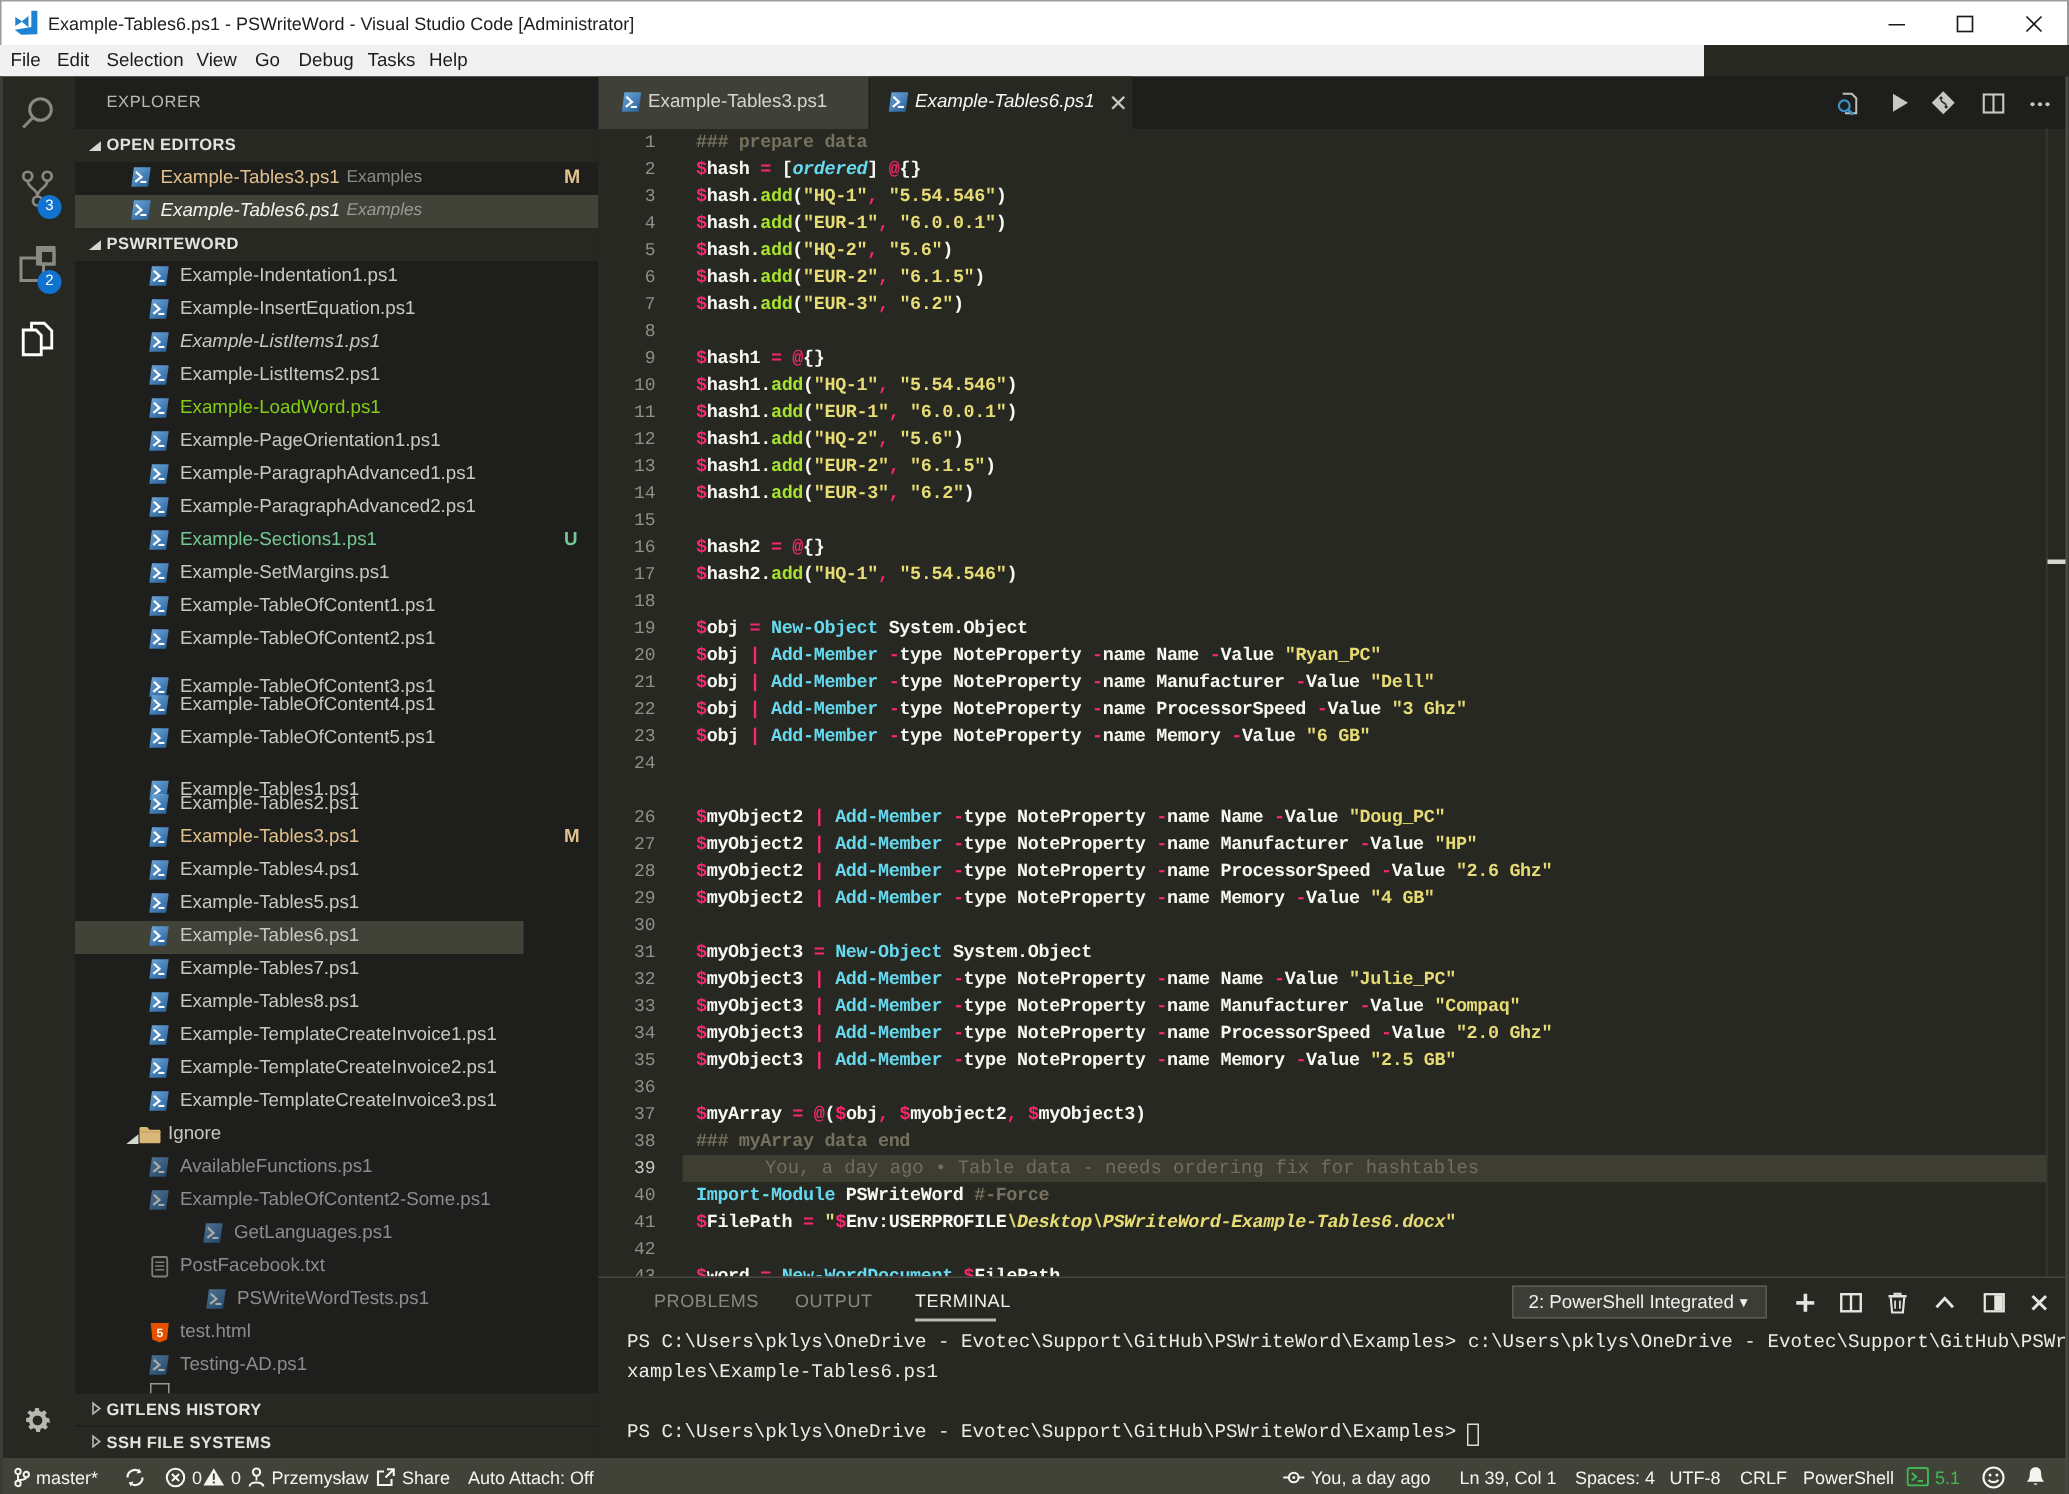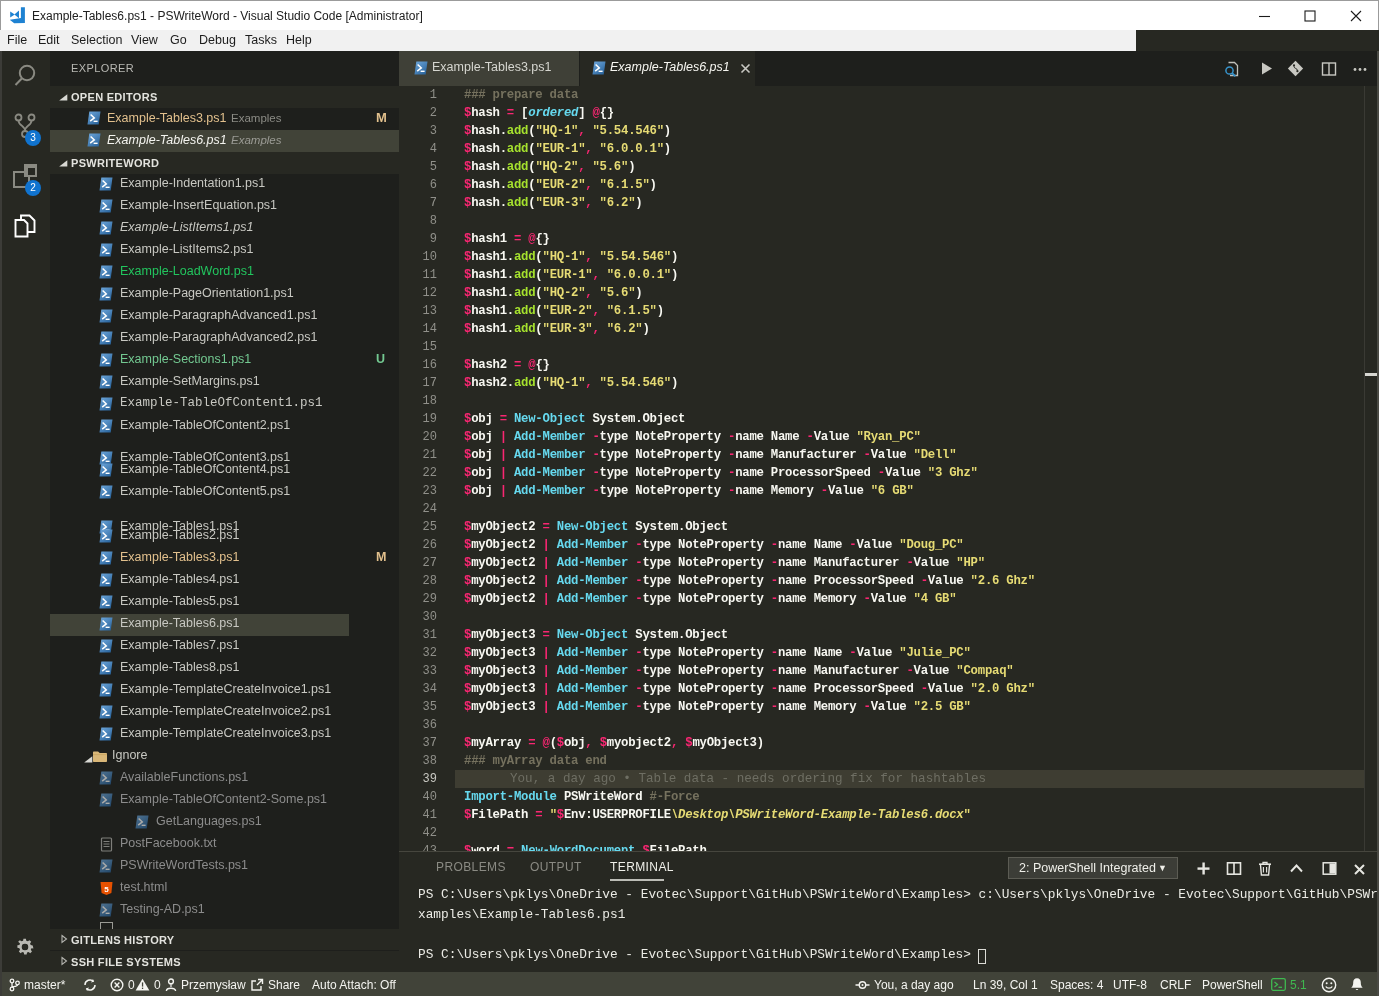--- a/index.html
+++ b/index.html
@@ -145,21 +145,21 @@
             <rect x="6.6" y="9.6" width="4" height="1.4" fill="#fff"></rect>
           </svg></span>
         <span style="position:absolute;left:120px;top:2px;color:#c8c8c2;">Example-ListItems2.ps1</span>
       </div>
       <div class="trow" style="top:262px;">
         <span style="position:absolute;left:99px;top:3px"><svg class="fic" width="14" height="14" viewBox="0 0 14 14">
             <path d="M2.3 0.5 H13.5 L11.7 13.5 H0.5 Z" fill="url(#psg)"></path>
             <path d="M3.6 3.5 L7.3 6.9 L3.2 10.2" stroke="#fff" stroke-width="1.5" fill="none"></path>
             <rect x="6.6" y="9.6" width="4" height="1.4" fill="#fff"></rect>
           </svg></span>
-        <span style="position:absolute;left:120px;top:2px;color:#22c55e;text-align:right;">Example-LoadWord.ps1</span>
+        <span style="position:absolute;left:120px;top:2px;color:#84cc16;text-align:right;">Example-LoadWord.ps1</span>
       </div>
       <div class="trow" style="top:284px;">
         <span style="position:absolute;left:99px;top:3px"><svg class="fic" width="14" height="14" viewBox="0 0 14 14">
             <path d="M2.3 0.5 H13.5 L11.7 13.5 H0.5 Z" fill="url(#psg)"></path>
             <path d="M3.6 3.5 L7.3 6.9 L3.2 10.2" stroke="#fff" stroke-width="1.5" fill="none"></path>
             <rect x="6.6" y="9.6" width="4" height="1.4" fill="#fff"></rect>
           </svg></span>
         <span style="position:absolute;left:120px;top:2px;color:#c8c8c2;">Example-PageOrientation1.ps1</span>
       </div>
       <div class="trow" style="top:306px;">
@@ -194,21 +194,21 @@
             <rect x="6.6" y="9.6" width="4" height="1.4" fill="#fff"></rect>
           </svg></span>
         <span style="position:absolute;left:120px;top:2px;color:#c8c8c2;">Example-SetMargins.ps1</span>
       </div>
       <div class="trow" style="top:394px;">
         <span style="position:absolute;left:99px;top:3px"><svg class="fic" width="14" height="14" viewBox="0 0 14 14">
             <path d="M2.3 0.5 H13.5 L11.7 13.5 H0.5 Z" fill="url(#psg)"></path>
             <path d="M3.6 3.5 L7.3 6.9 L3.2 10.2" stroke="#fff" stroke-width="1.5" fill="none"></path>
             <rect x="6.6" y="9.6" width="4" height="1.4" fill="#fff"></rect>
           </svg></span>
-        <span style="position:absolute;left:120px;top:2px;color:#c8c8c2;font-family:Liberation Mono, monospace;">Example-TableOfContent1.ps1</span>
+        <span style="position:absolute;left:120px;top:2px;color:#c8c8c2;">Example-TableOfContent1.ps1</span>
       </div>
       <div class="trow" style="top:416px;">
         <span style="position:absolute;left:99px;top:3px"><svg class="fic" width="14" height="14" viewBox="0 0 14 14">
             <path d="M2.3 0.5 H13.5 L11.7 13.5 H0.5 Z" fill="url(#psg)"></path>
             <path d="M3.6 3.5 L7.3 6.9 L3.2 10.2" stroke="#fff" stroke-width="1.5" fill="none"></path>
             <rect x="6.6" y="9.6" width="4" height="1.4" fill="#fff"></rect>
           </svg></span>
         <span style="position:absolute;left:120px;top:2px;color:#c8c8c2;">Example-TableOfContent2.ps1</span>
       </div>
       <div class="trow" style="top:448px;">
@@ -358,21 +358,21 @@
             </svg></span></span>
         <span style="position:absolute;left:120px;top:2px;color:#8C8C8C;">GetLanguages.ps1</span>
       </div>
       <div class="trow" style="top:834px;">
         <span style="position:absolute;left:99px;top:3px"><span style="opacity:.62"><svg class="fic" width="15" height="15" viewBox="0 0 15 15">
               <rect x="2.5" y="1" width="10" height="13" rx="1" fill="none" stroke="#b9b9b4" stroke-width="1.2"></rect>
               <path d="M4.5 4.5h6M4.5 7h6M4.5 9.5h6" stroke="#b9b9b4" stroke-width="1"></path>
             </svg></span></span>
         <span style="position:absolute;left:120px;top:2px;color:#8C8C8C;">PostFacebook.txt</span>
       </div>
-      <div class="trow" style="top:856px;">
+      <div class="trow" style="top:856px;margin-left:38px;">
         <span style="position:absolute;left:99px;top:3px"><span style="opacity:.62"><svg class="fic" width="14" height="14" viewBox="0 0 14 14">
               <path d="M2.3 0.5 H13.5 L11.7 13.5 H0.5 Z" fill="url(#psg)"></path>
               <path d="M3.6 3.5 L7.3 6.9 L3.2 10.2" stroke="#fff" stroke-width="1.5" fill="none"></path>
               <rect x="6.6" y="9.6" width="4" height="1.4" fill="#fff"></rect>
             </svg></span></span>
         <span style="position:absolute;left:120px;top:2px;color:#8C8C8C;">PSWriteWordTests.ps1</span>
       </div>
       <div class="trow" style="top:878px;">
         <span style="position:absolute;left:99px;top:3px"><svg class="fic" width="15" height="15" viewBox="0 0 15 15">
             <path d="M1.5 1h12l-1.1 11L7.5 14l-4.9-2z" fill="#E65100"></path>
@@ -468,21 +468,20 @@
     <div class="cl" style="top:252px"><span class="num">15</span></div>
     <div class="cl" style="top:270px"><span class="num">16</span><span class="ct"><i class="p">$</i><i class="w">hash2</i><i class="w"> </i><i class="p">=</i><i class="w"> </i><i class="p">@</i><i class="w">{}</i></span></div>
     <div class="cl" style="top:288px"><span class="num">17</span><span class="ct"><i class="p">$</i><i class="w">hash2</i><i class="w">.</i><i class="g">add</i><i class="w">(</i><i class="y">"HQ-1"</i><i class="p">,</i><i class="w"> </i><i class="y">"5.54.546"</i><i class="w">)</i></span></div>
     <div class="cl" style="top:306px"><span class="num">18</span></div>
     <div class="cl" style="top:324px"><span class="num">19</span><span class="ct"><i class="p">$</i><i class="w">obj</i><i class="w"> </i><i class="p">=</i><i class="w"> </i><i class="c">New-Object</i><i class="w"> System.Object</i></span></div>
     <div class="cl" style="top:342px"><span class="num">20</span><span class="ct"><i class="p">$</i><i class="w">obj</i><i class="w"> </i><i class="p">|</i><i class="w"> </i><i class="c">Add-Member</i><i class="w"> </i><i class="p">-</i><i class="w">type NoteProperty </i><i class="p">-</i><i class="w">name Name </i><i class="p">-</i><i class="w">Value </i><i class="y">"Ryan_PC"</i></span></div>
     <div class="cl" style="top:360px"><span class="num">21</span><span class="ct"><i class="p">$</i><i class="w">obj</i><i class="w"> </i><i class="p">|</i><i class="w"> </i><i class="c">Add-Member</i><i class="w"> </i><i class="p">-</i><i class="w">type NoteProperty </i><i class="p">-</i><i class="w">name Manufacturer </i><i class="p">-</i><i class="w">Value </i><i class="y">"Dell"</i></span></div>
     <div class="cl" style="top:378px"><span class="num">22</span><span class="ct"><i class="p">$</i><i class="w">obj</i><i class="w"> </i><i class="p">|</i><i class="w"> </i><i class="c">Add-Member</i><i class="w"> </i><i class="p">-</i><i class="w">type NoteProperty </i><i class="p">-</i><i class="w">name ProcessorSpeed </i><i class="p">-</i><i class="w">Value </i><i class="y">"3 Ghz"</i></span></div>
     <div class="cl" style="top:396px"><span class="num">23</span><span class="ct"><i class="p">$</i><i class="w">obj</i><i class="w"> </i><i class="p">|</i><i class="w"> </i><i class="c">Add-Member</i><i class="w"> </i><i class="p">-</i><i class="w">type NoteProperty </i><i class="p">-</i><i class="w">name Memory </i><i class="p">-</i><i class="w">Value </i><i class="y">"6 GB"</i></span></div>
     <div class="cl" style="top:414px"><span class="num">24</span></div>
-    <div class="cl" style="top:432px"><span class="num">25</span><span class="ct"><i class="p">$</i><i class="w">myObject2</i><i class="w"> </i><i class="p">=</i><i class="w"> </i><i class="c">New-Object</i><i class="w"> System.Object</i></span></div>
     <div class="cl" style="top:450px"><span class="num">26</span><span class="ct"><i class="p">$</i><i class="w">myObject2</i><i class="w"> </i><i class="p">|</i><i class="w"> </i><i class="c">Add-Member</i><i class="w"> </i><i class="p">-</i><i class="w">type NoteProperty </i><i class="p">-</i><i class="w">name Name </i><i class="p">-</i><i class="w">Value </i><i class="y">"Doug_PC"</i></span></div>
     <div class="cl" style="top:468px"><span class="num">27</span><span class="ct"><i class="p">$</i><i class="w">myObject2</i><i class="w"> </i><i class="p">|</i><i class="w"> </i><i class="c">Add-Member</i><i class="w"> </i><i class="p">-</i><i class="w">type NoteProperty </i><i class="p">-</i><i class="w">name Manufacturer </i><i class="p">-</i><i class="w">Value </i><i class="y">"HP"</i></span></div>
     <div class="cl" style="top:486px"><span class="num">28</span><span class="ct"><i class="p">$</i><i class="w">myObject2</i><i class="w"> </i><i class="p">|</i><i class="w"> </i><i class="c">Add-Member</i><i class="w"> </i><i class="p">-</i><i class="w">type NoteProperty </i><i class="p">-</i><i class="w">name ProcessorSpeed </i><i class="p">-</i><i class="w">Value </i><i class="y">"2.6 Ghz"</i></span></div>
     <div class="cl" style="top:504px"><span class="num">29</span><span class="ct"><i class="p">$</i><i class="w">myObject2</i><i class="w"> </i><i class="p">|</i><i class="w"> </i><i class="c">Add-Member</i><i class="w"> </i><i class="p">-</i><i class="w">type NoteProperty </i><i class="p">-</i><i class="w">name Memory </i><i class="p">-</i><i class="w">Value </i><i class="y">"4 GB"</i></span></div>
     <div class="cl" style="top:522px"><span class="num">30</span></div>
     <div class="cl" style="top:540px"><span class="num">31</span><span class="ct"><i class="p">$</i><i class="w">myObject3</i><i class="w"> </i><i class="p">=</i><i class="w"> </i><i class="c">New-Object</i><i class="w"> System.Object</i></span></div>
     <div class="cl" style="top:558px"><span class="num">32</span><span class="ct"><i class="p">$</i><i class="w">myObject3</i><i class="w"> </i><i class="p">|</i><i class="w"> </i><i class="c">Add-Member</i><i class="w"> </i><i class="p">-</i><i class="w">type NoteProperty </i><i class="p">-</i><i class="w">name Name </i><i class="p">-</i><i class="w">Value </i><i class="y">"Julie_PC"</i></span></div>
     <div class="cl" style="top:576px"><span class="num">33</span><span class="ct"><i class="p">$</i><i class="w">myObject3</i><i class="w"> </i><i class="p">|</i><i class="w"> </i><i class="c">Add-Member</i><i class="w"> </i><i class="p">-</i><i class="w">type NoteProperty </i><i class="p">-</i><i class="w">name Manufacturer </i><i class="p">-</i><i class="w">Value </i><i class="y">"Compaq"</i></span></div>
     <div class="cl" style="top:594px"><span class="num">34</span><span class="ct"><i class="p">$</i><i class="w">myObject3</i><i class="w"> </i><i class="p">|</i><i class="w"> </i><i class="c">Add-Member</i><i class="w"> </i><i class="p">-</i><i class="w">type NoteProperty </i><i class="p">-</i><i class="w">name ProcessorSpeed </i><i class="p">-</i><i class="w">Value </i><i class="y">"2.0 Ghz"</i></span></div>
     <div class="cl" style="top:612px"><span class="num">35</span><span class="ct"><i class="p">$</i><i class="w">myObject3</i><i class="w"> </i><i class="p">|</i><i class="w"> </i><i class="c">Add-Member</i><i class="w"> </i><i class="p">-</i><i class="w">type NoteProperty </i><i class="p">-</i><i class="w">name Memory </i><i class="p">-</i><i class="w">Value </i><i class="y">"2.5 GB"</i></span></div>

